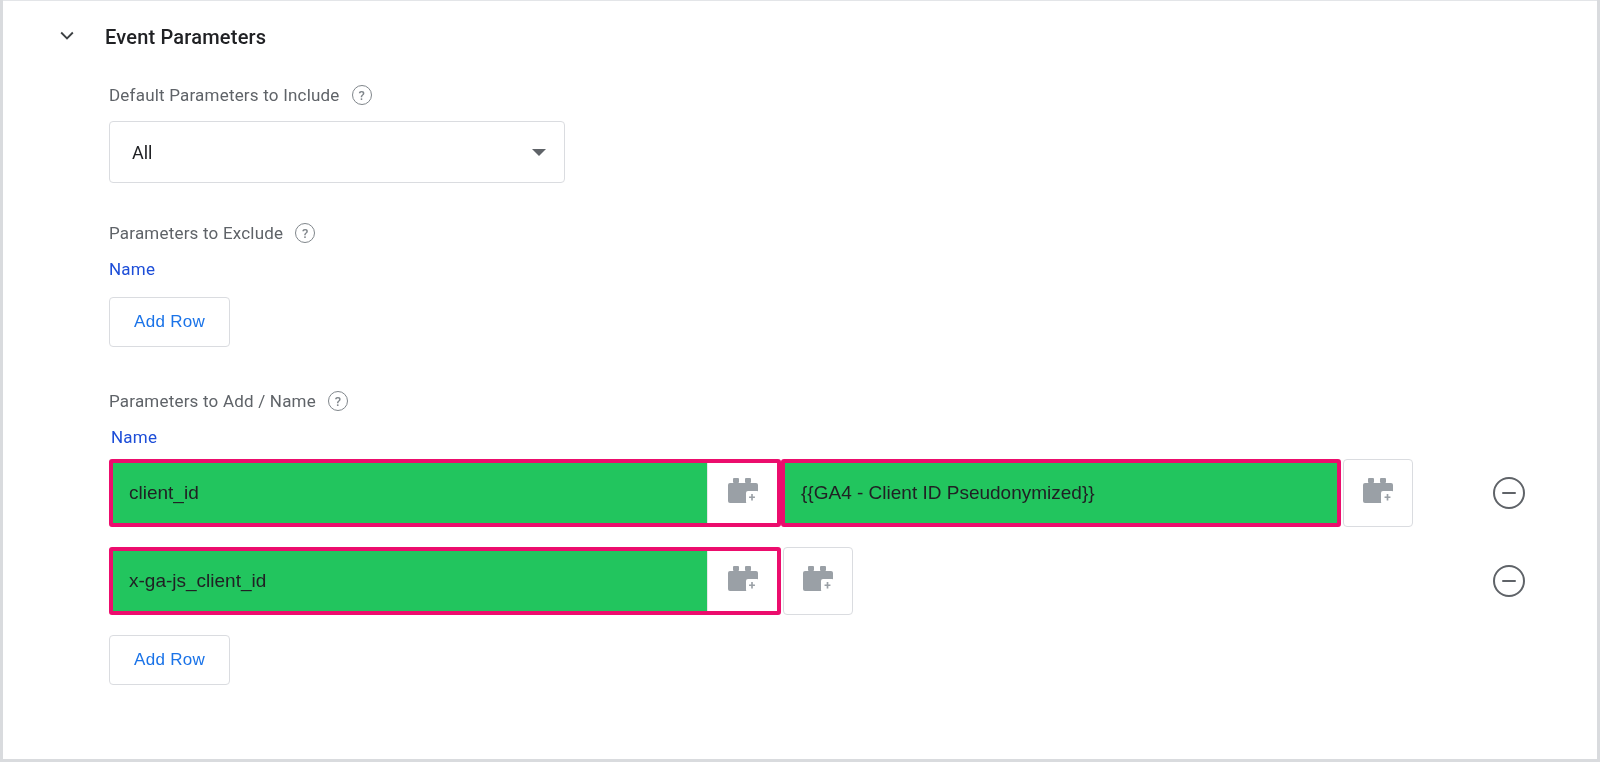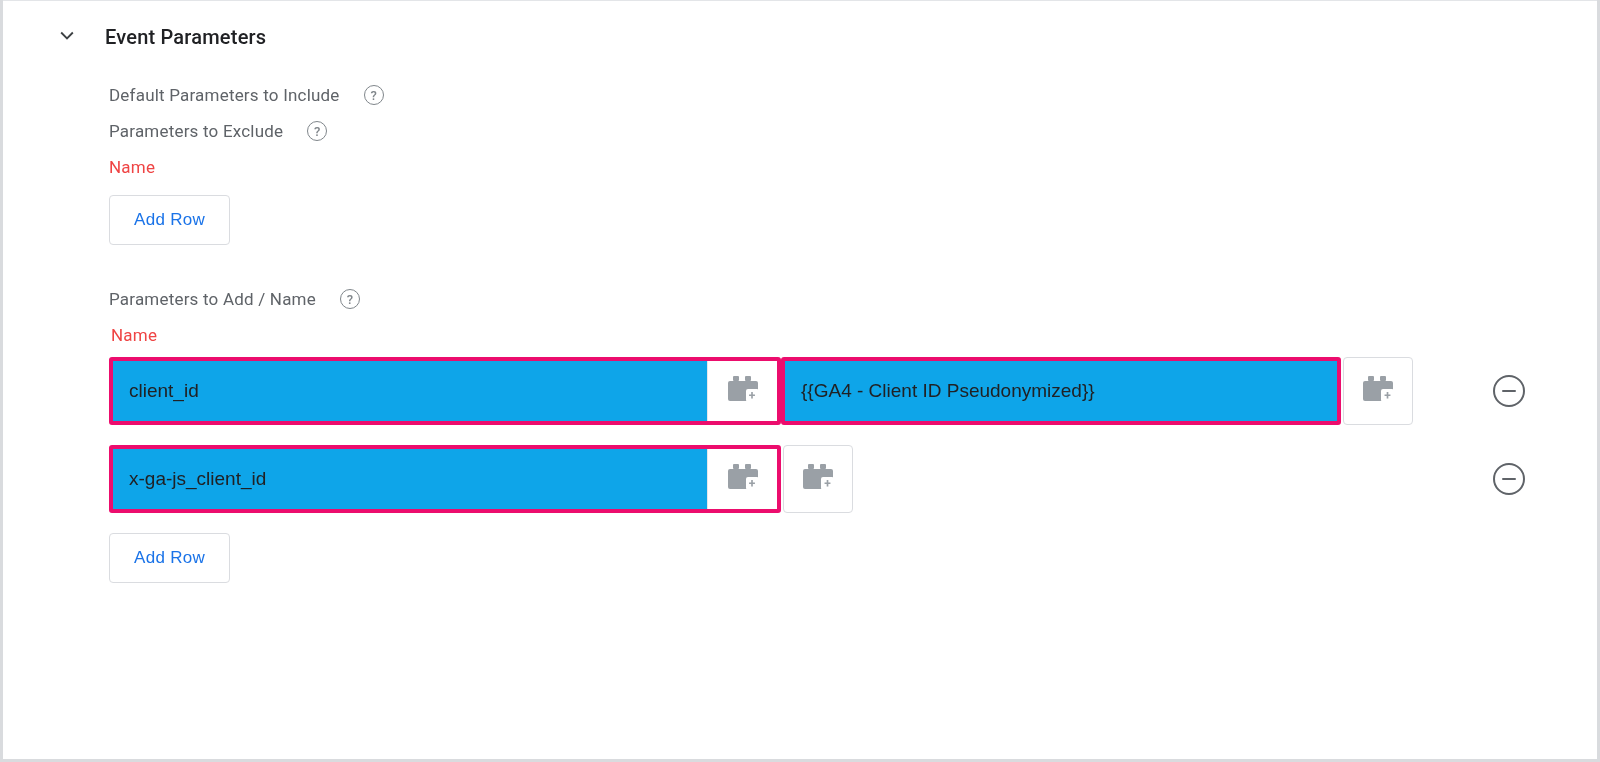--- a/index.html
+++ b/index.html
@@ -42,31 +42,31 @@
     color: #202124;
     letter-spacing: .2px;
   }
   .indent {
     padding-left: 52px;
     padding-right: 40px;
   }
   .field-label-row {
     display: flex;
     align-items: flex-start;
-    gap: 24px;
+    gap: 12px;
     margin-bottom: 16px;
   }
   .field-label {
     font-size: 17px;
     color: #5f6368;
     letter-spacing: .2px;
   }
   .col-header {
     font-size: 17px;
-    color: #ef4444;
+    color: #1d4ed8;
     letter-spacing: .2px;
   }
   .help-icon {
     width: 20px; height: 20px;
     border: 1.6px solid #80868b;
     border-radius: 50%;
     display: inline-flex;
     align-items: center;
     justify-content: center;
     color: #80868b;
@@ -123,21 +123,21 @@
   }
   .cell-pair {
     display: flex;
     border: 4px solid #ec0d6d;
     border-radius: 3px;
     height: 68px;
   }
   .text-input {
     flex: 1;
     border: none;
-    background: #0ea5e9;
+    background: #22c55e;
     font-size: 19px;
     color: #202124;
     padding: 0 16px;
     outline: none;
   }
   .var-chip {
     width: 70px;
     display: flex;
     align-items: center;
     justify-content: center;
@@ -224,20 +224,24 @@
       <span class="section-title">Event Parameters</span>
     </div>
 
     <div class="indent">
 
       
       <div class="field-label-row">
         <span class="field-label">Default Parameters to Include</span>
         <span class="help-icon">?</span>
       </div>
+      <div class="select-box">
+        <span>All</span>
+        <span class="tri-icon"></span>
+      </div>
 
       
       <div class="field-label-row">
         <span class="field-label">Parameters to Exclude</span>
         <span class="help-icon">?</span>
       </div>
       <div class="field-label-row" style="margin-bottom:18px;">
         <span class="col-header">Name</span>
       </div>
       <button class="add-row-btn">Add Row</button>

